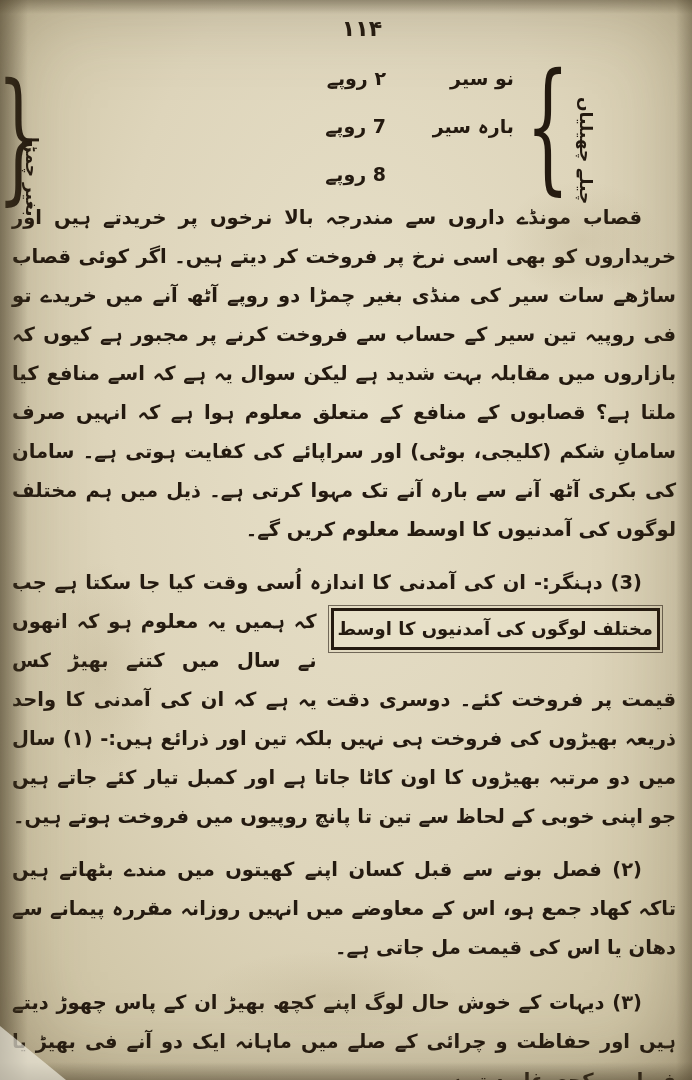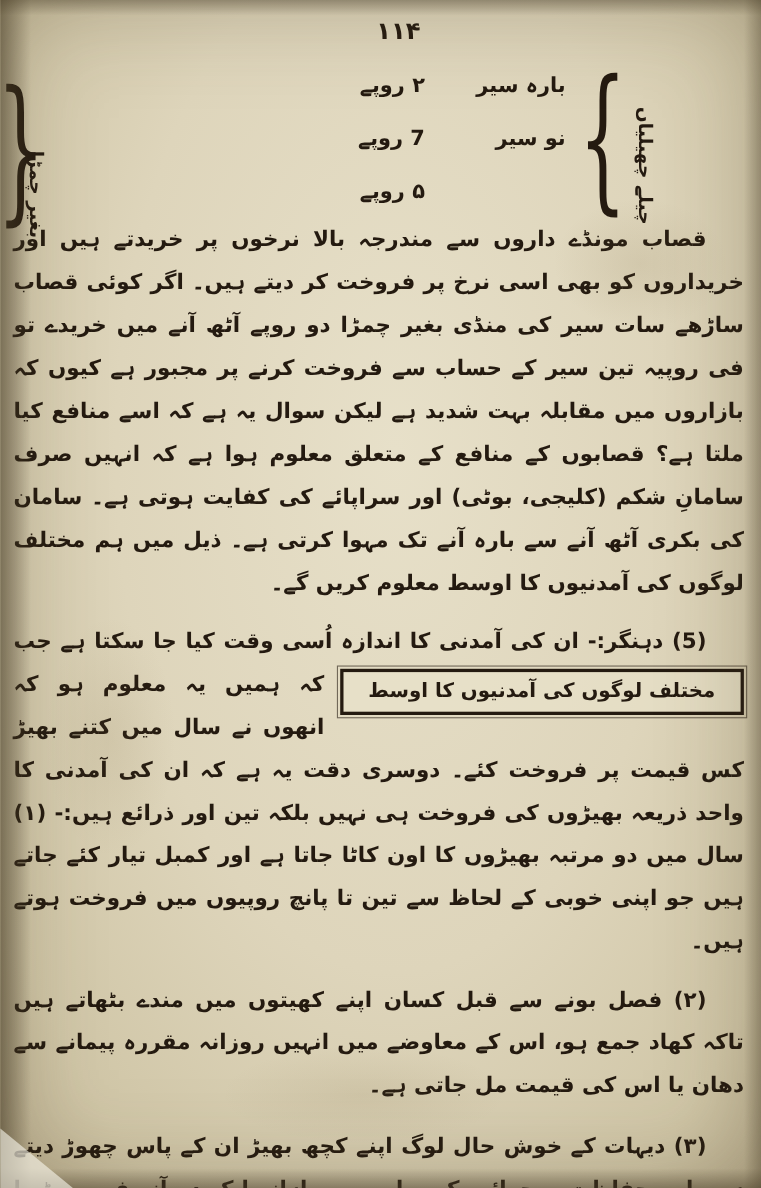--- a/index.html
+++ b/index.html
@@ -62,57 +62,57 @@
   
   .body-text{
     position:absolute;top:198px;right:16px;left:12px;
     font-size:19.5px;line-height:39px;font-weight:700;
     text-align:justify;direction:rtl;
   }
   .para{margin:0 0 10px 0;text-indent:34px;}
   .income-box{
     float:right;border:3px solid #241a10;outline:1px solid rgba(36,26,16,.6);
     outline-offset:2px;
-    padding:1px 23px;margin:6px 0 8px 14px;
+    padding:1px 4px;margin:6px 16px 8px 14px;
     font-size:18px;line-height:34px;font-weight:700;text-indent:0;
     background:rgba(236,229,206,.5);
   }
   .p2{margin-top:14px;}
   .p3{margin-top:16px;}
 </style>
 </head>
 <body>
 
 <div class="scan">
 
   <div class="page-number">۱۱۴</div>
 
   <div class="price-table">
     <span class="side-label right-label">چیلے چھیلیاں</span>
     <span class="brace brace-right">}</span>
 
     <div class="pt-col pt-items">
+      <div class="pt-row">نو سیر</div>
       <div class="pt-row">بارہ سیر</div>
-      <div class="pt-row">نو سیر</div>
     </div>
     <div class="pt-col pt-prices">
       <div class="pt-row">۲ روپے</div>
       <div class="pt-row">7 روپے</div>
-      <div class="pt-row">۵ روپے</div>
+      <div class="pt-row">8 روپے</div>
     </div>
 
     <span class="brace brace-left">{</span>
     <span class="side-label left-label">بغیر چمڑا</span>
   </div>
 
   <div class="body-text">
     <div class="para">قصاب مونڈے داروں سے مندرجہ بالا نرخوں پر خریدتے ہیں اور خریداروں کو بھی اسی نرخ پر فروخت کر دیتے ہیں۔ اگر کوئی قصاب ساڑھے سات سیر کی منڈی بغیر چمڑا دو روپے آٹھ آنے میں خریدے تو فی روپیہ تین سیر کے حساب سے فروخت کرنے پر مجبور ہے کیوں کہ بازاروں میں مقابلہ بہت شدید ہے لیکن سوال یہ ہے کہ اسے منافع کیا ملتا ہے؟ قصابوں کے منافع کے متعلق معلوم ہوا ہے کہ انہیں صرف سامانِ شکم (کلیجی، بوٹی) اور سراپائے کی کفایت ہوتی ہے۔ سامان کی بکری آٹھ آنے سے بارہ آنے تک مہوا کرتی ہے۔ ذیل میں ہم مختلف لوگوں کی آمدنیوں کا اوسط معلوم کریں گے۔</div>
 
     <div class="para p2">
-      <span>(5) دہنگر:- ان کی آمدنی کا اندازہ اُسی وقت کیا</span>
+      <span>(3) دہنگر:- ان کی آمدنی کا اندازہ اُسی وقت کیا</span>
       <span class="income-box">مختلف لوگوں کی آمدنیوں کا اوسط</span>
       <span>جا سکتا ہے جب کہ ہمیں یہ معلوم ہو کہ انھوں نے سال میں کتنے بھیڑ کس قیمت پر فروخت کئے۔ دوسری دقت یہ ہے کہ ان کی آمدنی کا واحد ذریعہ بھیڑوں کی فروخت ہی نہیں بلکہ تین اور ذرائع ہیں:- (۱) سال میں دو مرتبہ بھیڑوں کا اون کاٹا جاتا ہے اور کمبل تیار کئے جاتے ہیں جو اپنی خوبی کے لحاظ سے تین تا پانچ روپیوں میں فروخت ہوتے ہیں۔</span>
     </div>
 
     <div class="para p2">(۲) فصل بونے سے قبل کسان اپنے کھیتوں میں مندے بٹھاتے ہیں تاکہ کھاد جمع ہو، اس کے معاوضے میں انہیں روزانہ مقررہ پیمانے سے دھان یا اس کی قیمت مل جاتی ہے۔</div>
 
     <div class="para p3">(۳) دیہات کے خوش حال لوگ اپنے کچھ بھیڑ ان کے پاس چھوڑ دیتے ہیں اور حفاظت و چرائی کے صلے میں ماہانہ ایک دو آنے فی بھیڑ یا فصل پر کچھ غلہ دیتے ہیں</div>
   </div>
 
   <div class="edge edge-left"></div>

